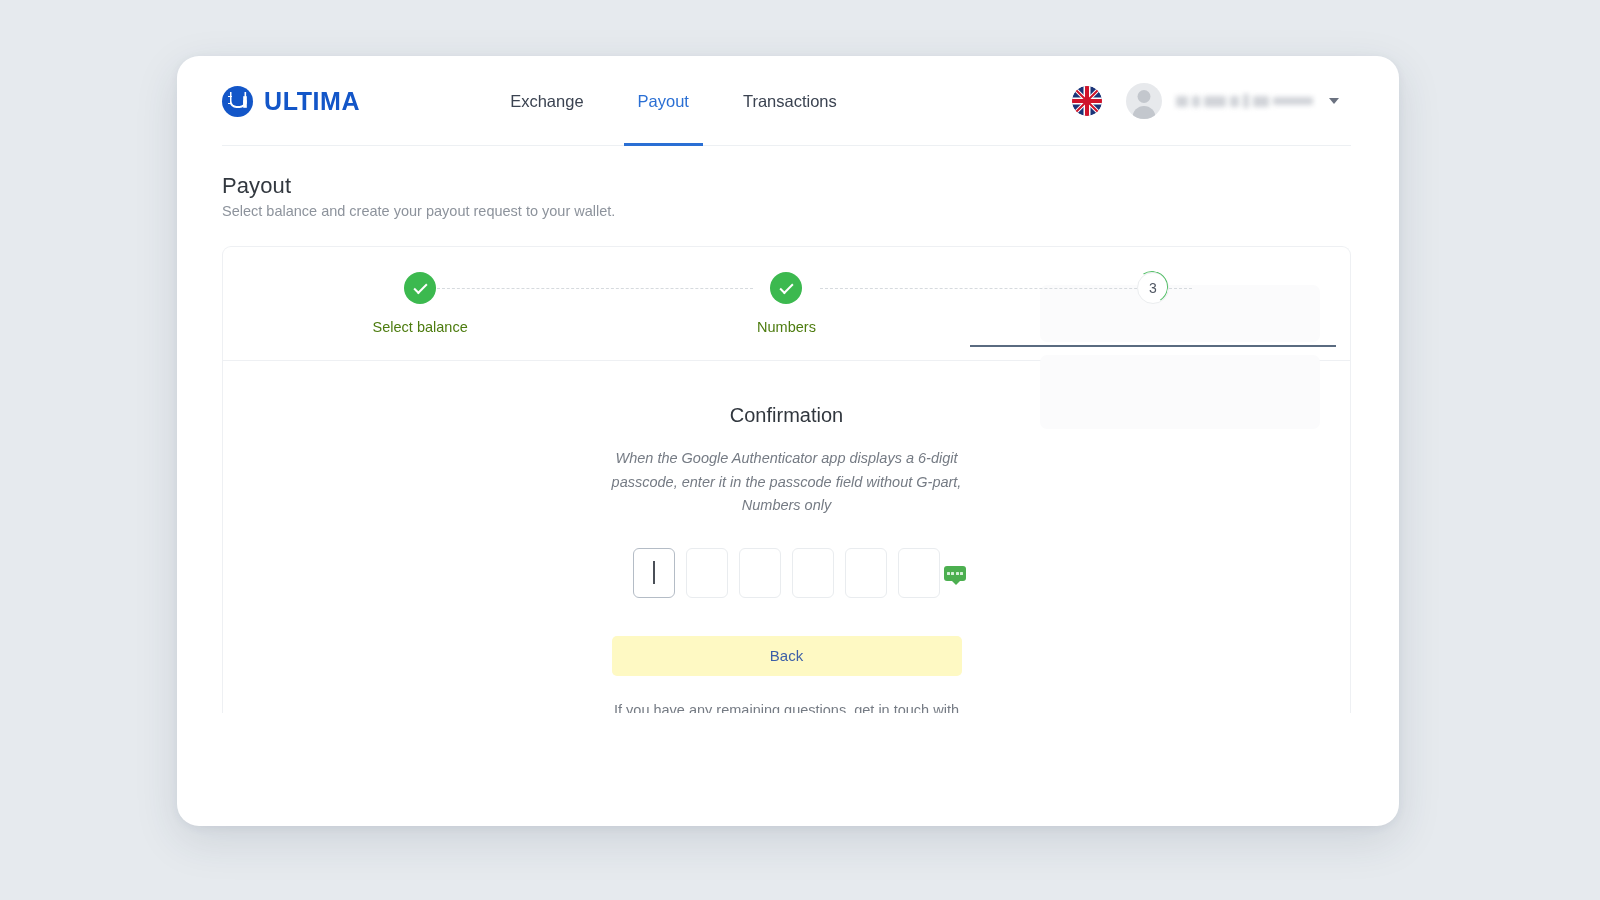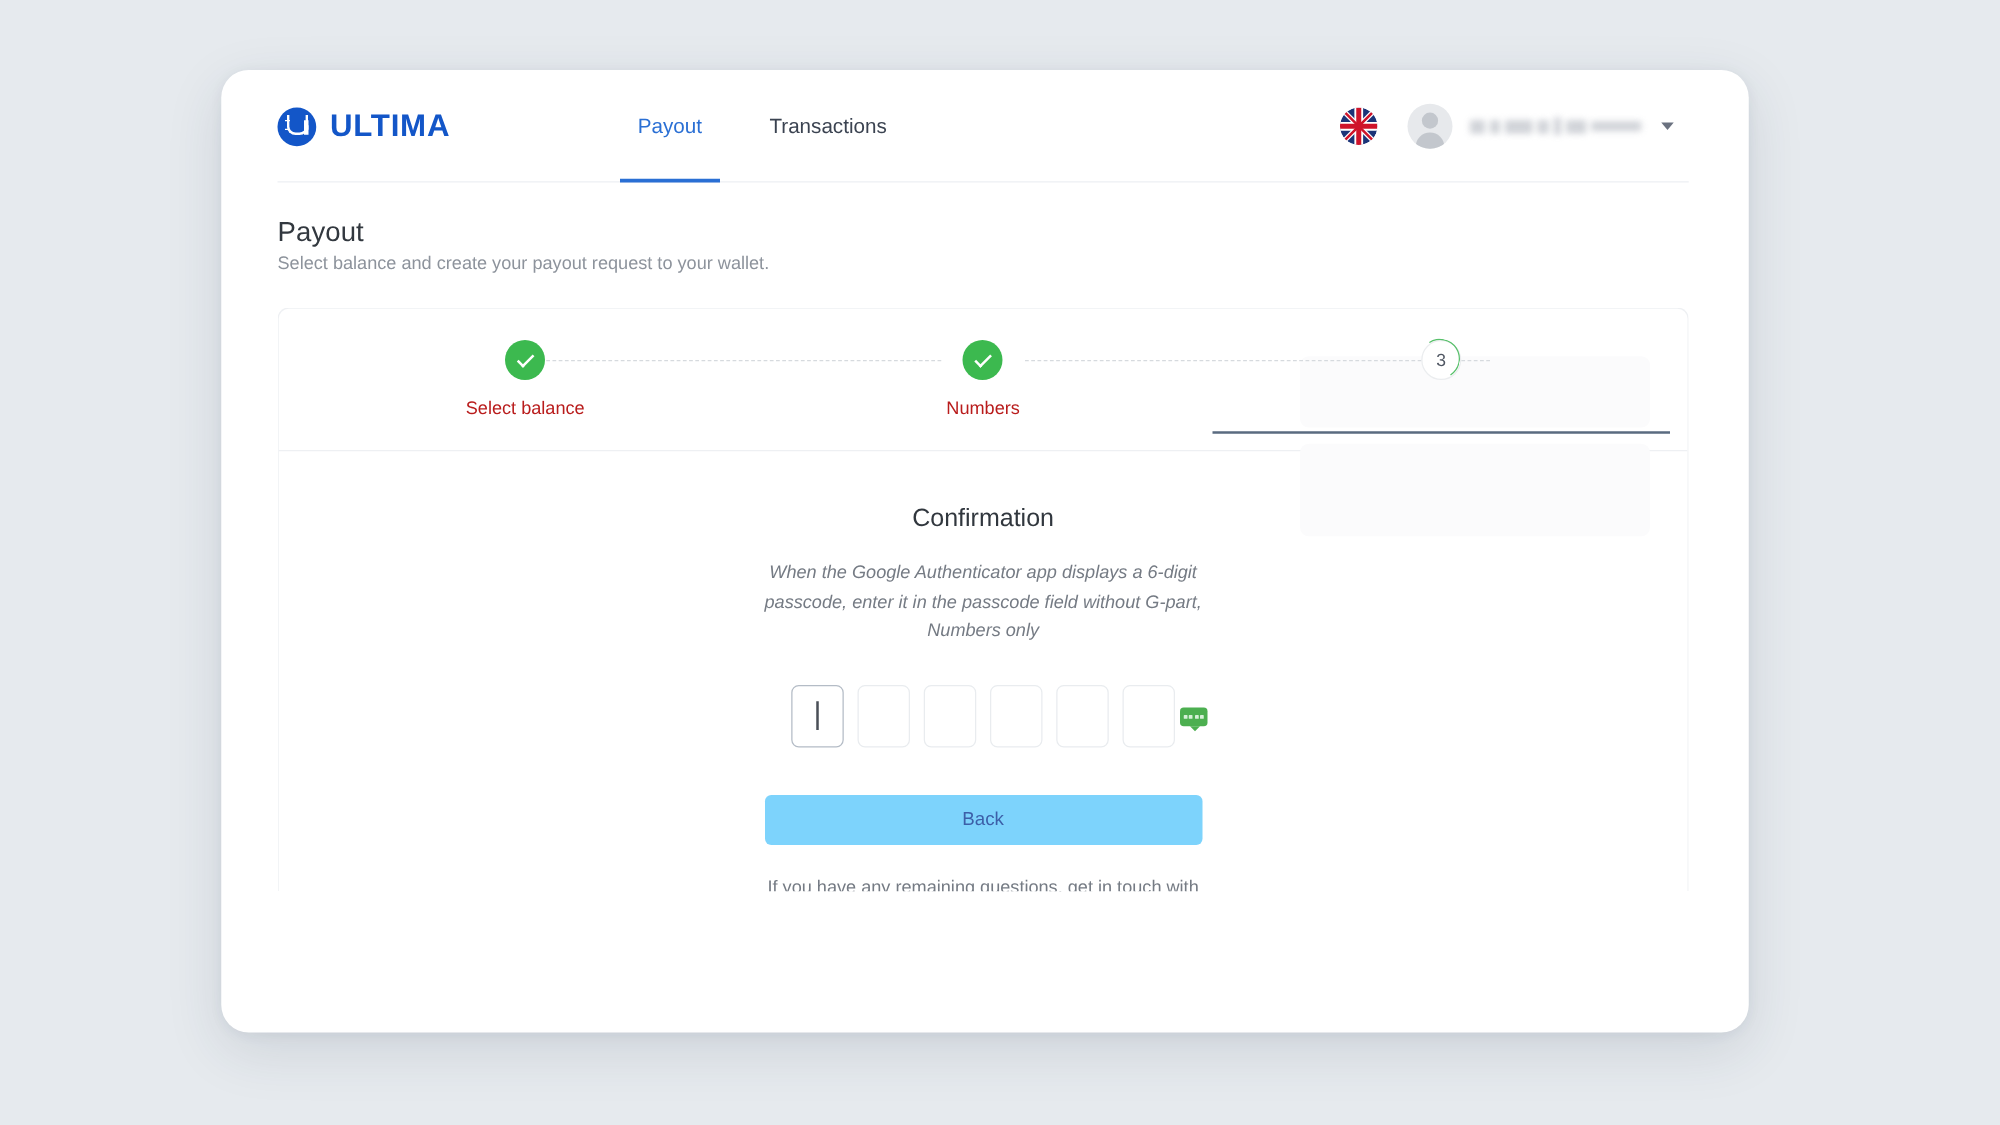--- a/index.html
+++ b/index.html
@@ -266,21 +266,21 @@
     width: 32px; height: 32px;
     border-radius: 50%;
     border: 1.6px solid transparent;
     border-top-color: #57c06a;
     border-right-color: #57c06a;
     transform: rotate(12deg);
   }
   .step-label {
     margin-top: 15px;
     font-size: 14.5px;
-    color: #b91c1c;
+    color: #4d7c0f;
     white-space: nowrap;
   }
   .step.active .step-label { color: #2c3138; }
   .step-active-underline {
     position: absolute;
     left: 0; right: 0;
     bottom: -12px;
     height: 2px;
     background: #5a6b80;
   }
@@ -365,21 +365,21 @@
     display: block;
     width: 3px; height: 3px;
     background: #d6f0d8;
     border-radius: 0.5px;
   }
 
   .back-btn {
     margin-top: 38px;
     width: 350px;
     height: 40px;
-    background: #7dd3fc;
+    background: #fef9c3;
     border: none;
     border-radius: 5px;
     color: #3c5fa8;
     font-size: 15px;
     font-family: inherit;
     cursor: pointer;
   }
 
   .support-text {
     margin-top: 23px;
@@ -405,20 +405,21 @@
 
   <div class="header">
     <div class="header-underline"></div>
 
     <div class="brand">
       <div class="brand-mark"></div>
       <div class="brand-name">ULTIMA</div>
     </div>
 
     <nav class="nav">
+      <div class="nav-item">Exchange</div>
       <div class="nav-item active">Payout</div>
       <div class="nav-item">Transactions</div>
     </nav>
 
     <div class="header-right">
       <div class="flag-icon">
         <svg viewBox="0 0 60 60" width="30" height="30">
           <circle cx="30" cy="30" r="30" fill="#1b3478"></circle>
           <g>
             <path d="M0 30h60M30 0v60" stroke="#ffffff" stroke-width="14"></path>

